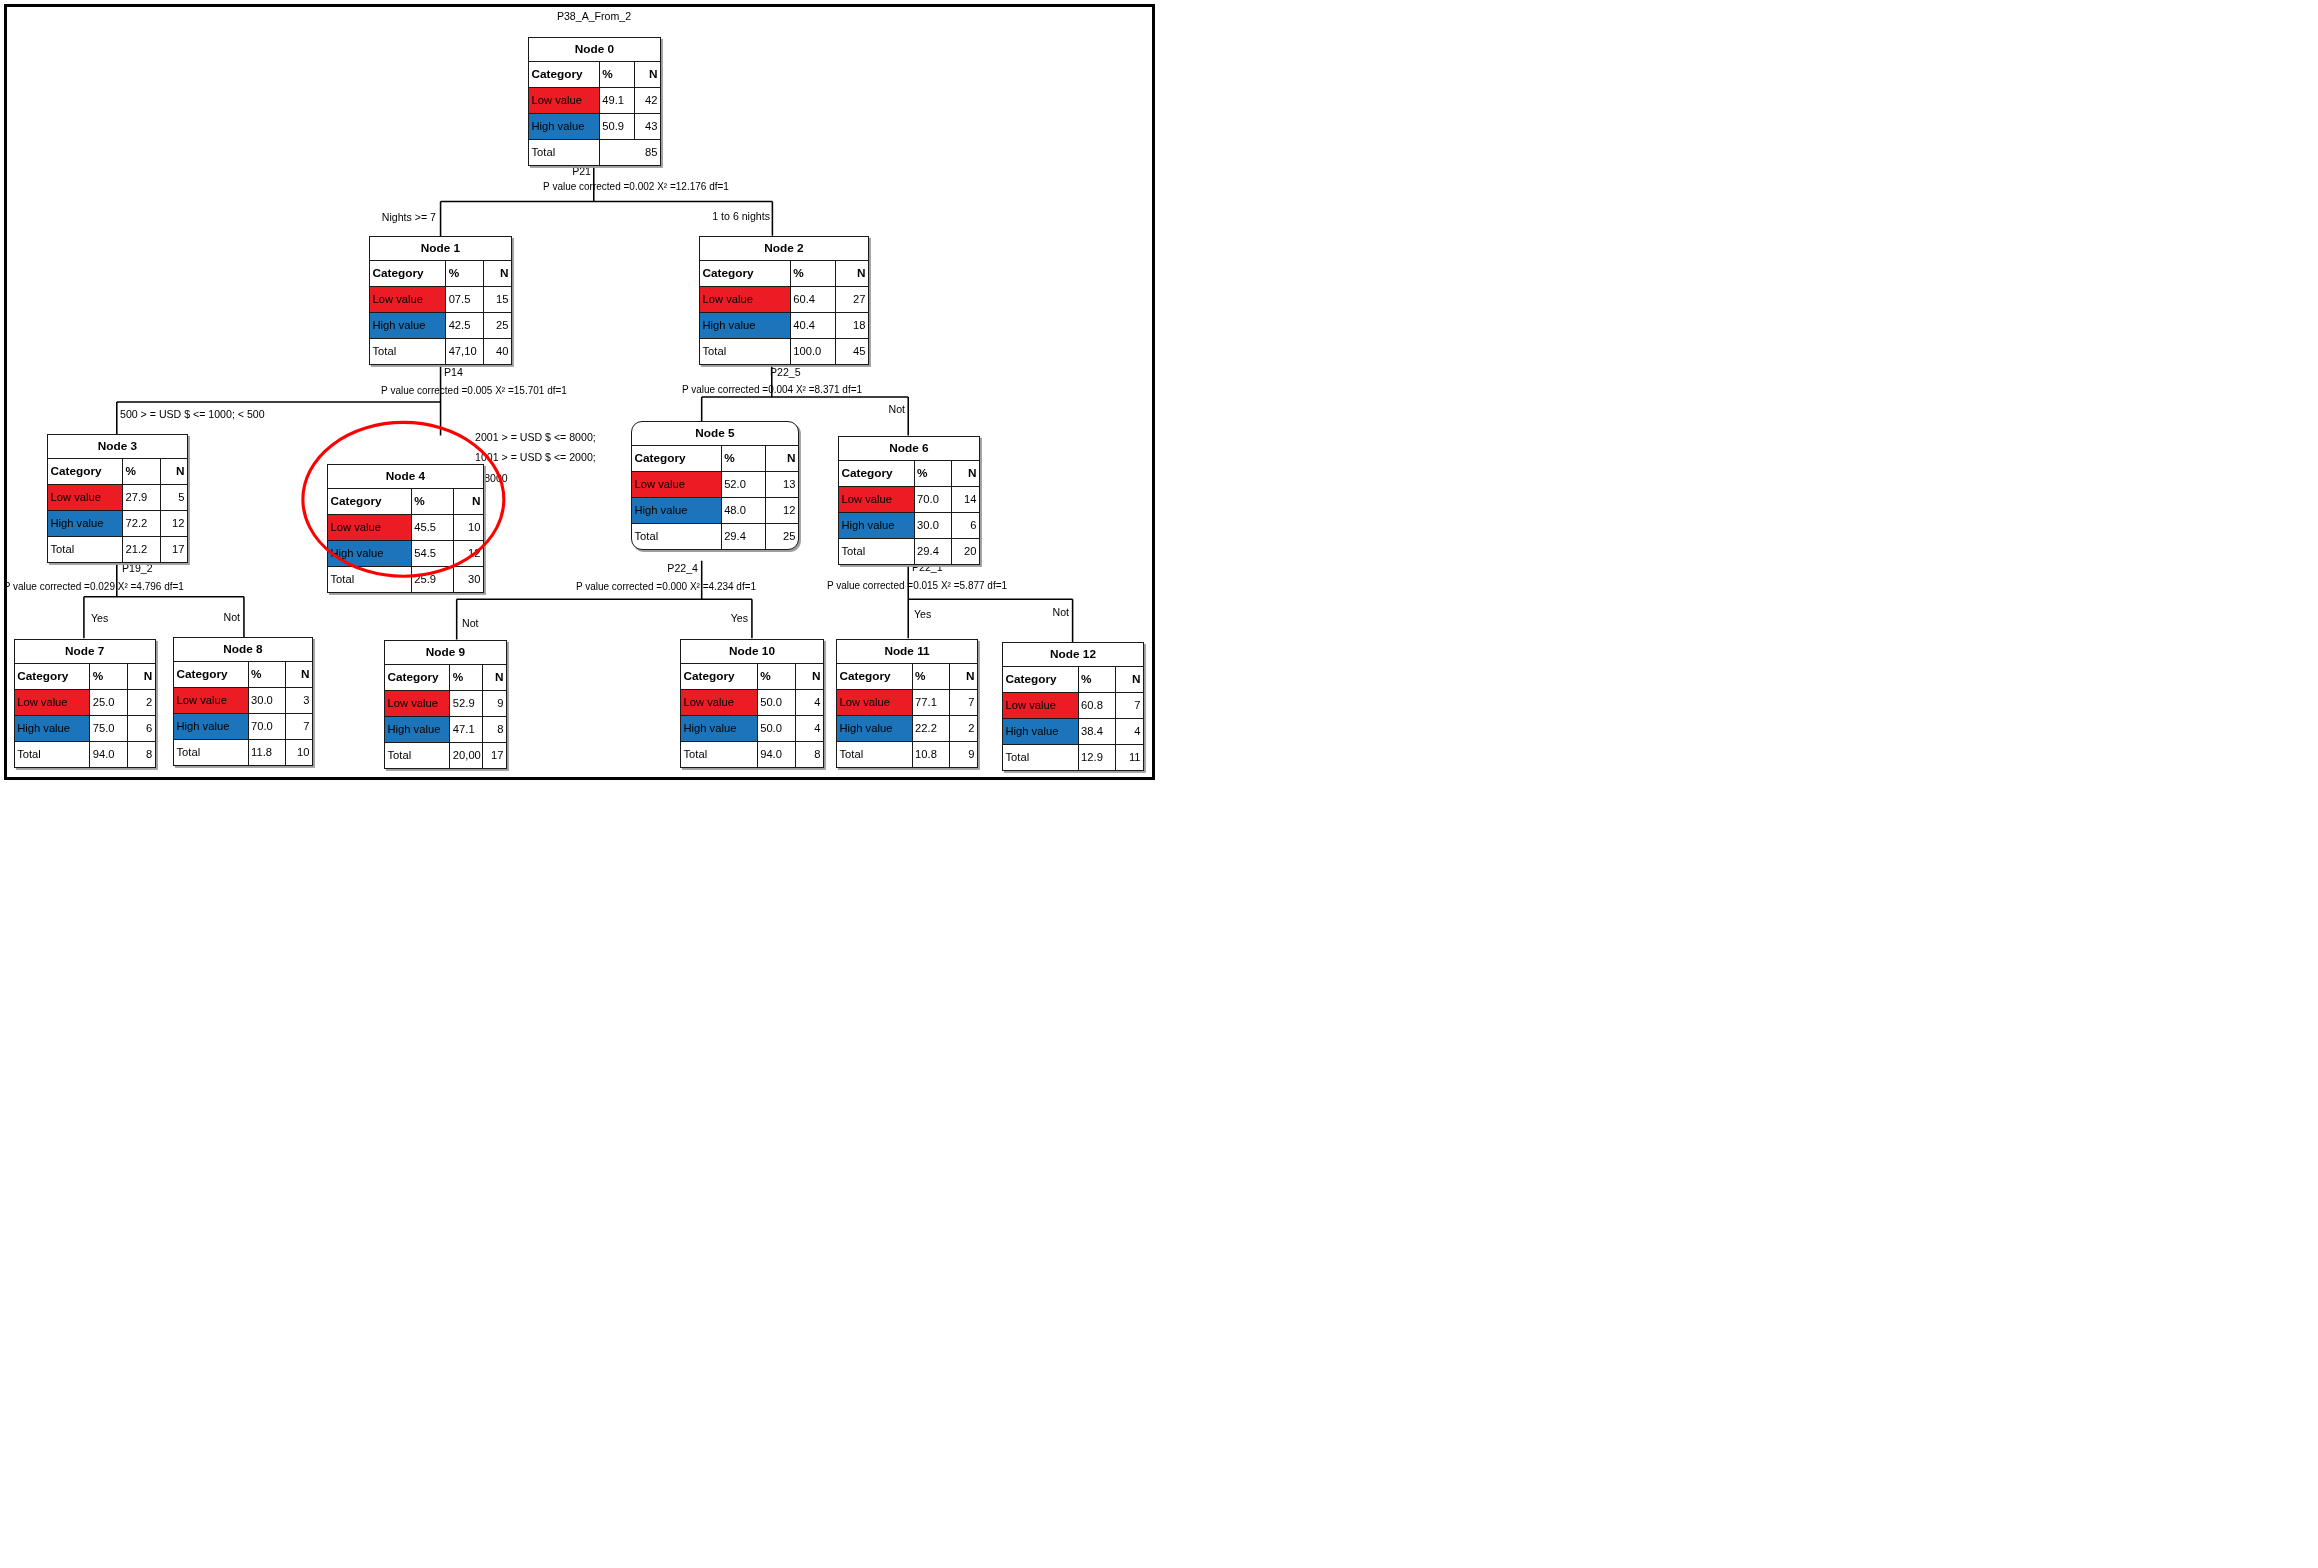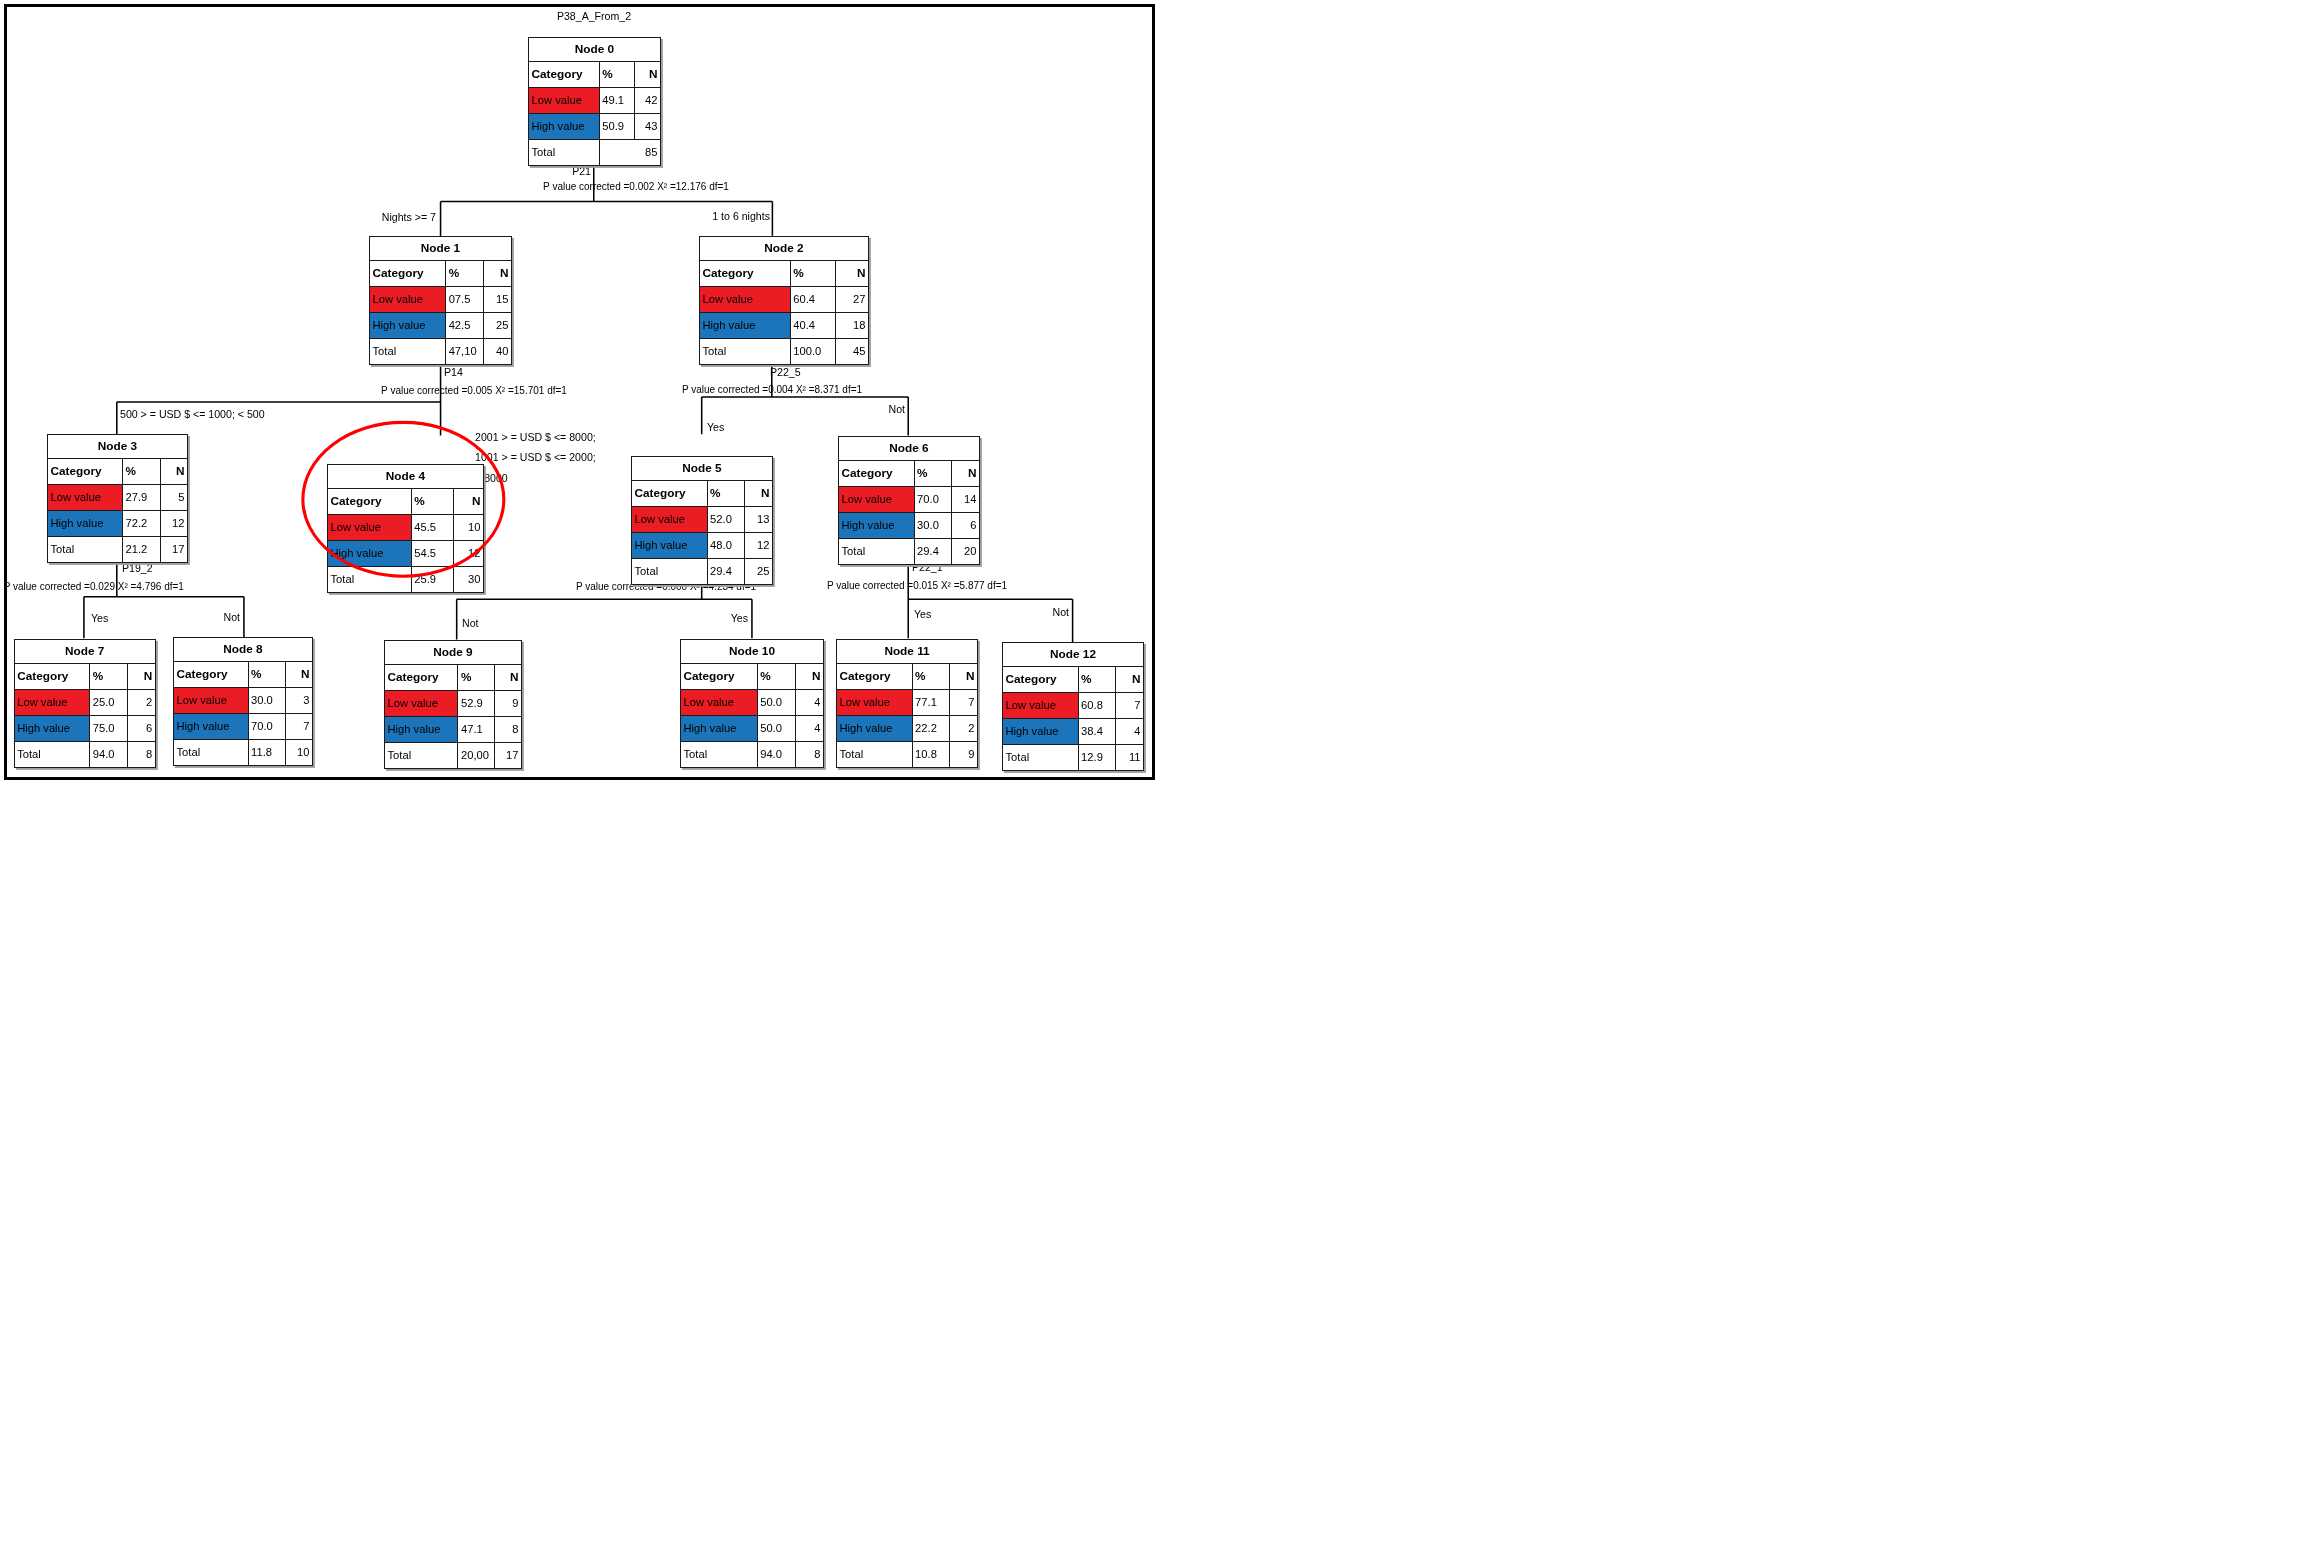--- a/index.html
+++ b/index.html
@@ -211,21 +211,21 @@
           <div class="c cat" style="background: rgb(28, 117, 187);">High value</div>
           <div class="c pct">54.5</div>
           <div class="c n">12</div>
         </div>
         <div class="trow t">
           <div class="c cat">Total</div>
           <div class="c pct">25.9</div>
           <div class="c n">30</div>
         </div>
       </div>
-      <div class="node" style="left: 631px; top: 456px; width: 142px;">
+      <div class="node" style="left: 631px; top: 421px; width: 168px; border-radius: 11px;">
         <div class="node-title">Node 5</div>
         <div class="trow h">
           <div class="c cat">Category</div>
           <div class="c pct">%</div>
           <div class="c n">N</div>
         </div>
         <div class="trow r">
           <div class="c cat" style="background: rgb(236, 28, 36);">Low value</div>
           <div class="c pct">52.0</div>
           <div class="c n">13</div>
@@ -303,21 +303,21 @@
           <div class="c cat" style="background: rgb(28, 117, 187);">High value</div>
           <div class="c pct">70.0</div>
           <div class="c n">7</div>
         </div>
         <div class="trow t">
           <div class="c cat">Total</div>
           <div class="c pct">11.8</div>
           <div class="c n">10</div>
         </div>
       </div>
-      <div class="node" style="left: 384px; top: 640px; width: 138px;">
+      <div class="node" style="left: 384px; top: 640px; width: 123px;">
         <div class="node-title">Node 9</div>
         <div class="trow h">
           <div class="c cat">Category</div>
           <div class="c pct">%</div>
           <div class="c n">N</div>
         </div>
         <div class="trow r">
           <div class="c cat" style="background: rgb(236, 28, 36);">Low value</div>
           <div class="c pct">52.9</div>
           <div class="c n">9</div>

